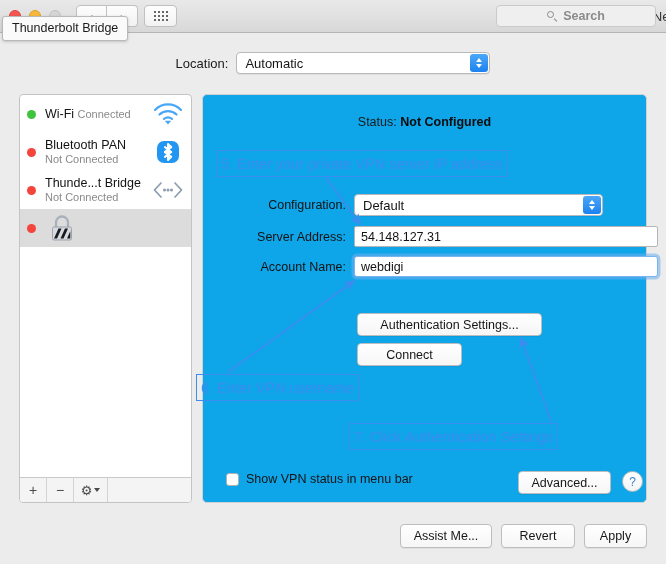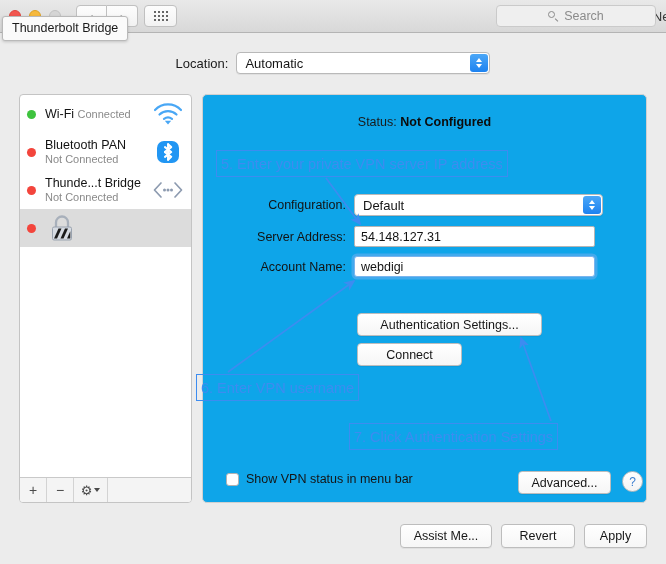--- a/index.html
+++ b/index.html
@@ -91,20 +91,21 @@
     top: 5px; right: 10px;
     width: 160px; height: 22px;
     background: #efefef;
     border: 1px solid #cacaca;
     border-radius: 4px;
     box-sizing: border-box;
     display: flex;
     align-items: center;
     justify-content: center;
     gap: 5px;
+    font-weight: bold;
   }
   .searchbox .mag {
     width: 11px; height: 11px;
     position: relative;
     display: inline-block;
   }
   .searchbox .mag::before {
     content: "";
     position: absolute;
     left: 0; top: 0;
@@ -292,21 +293,21 @@
   }
   .form-label {
     width: 152px;
     text-align: right;
     padding-right: 8px;
     font-size: 12.5px;
     color: #131313;
     box-sizing: border-box;
   }
   .field {
-    width: 241px; height: 21px;
+    width: 304px; height: 21px;
     background: #fff;
     border: 1px solid #b5b5b5;
     border-radius: 2px;
     box-sizing: border-box;
     display: flex;
     align-items: center;
     font-size: 12.5px;
     color: #131313;
     padding-left: 6px;
   }

